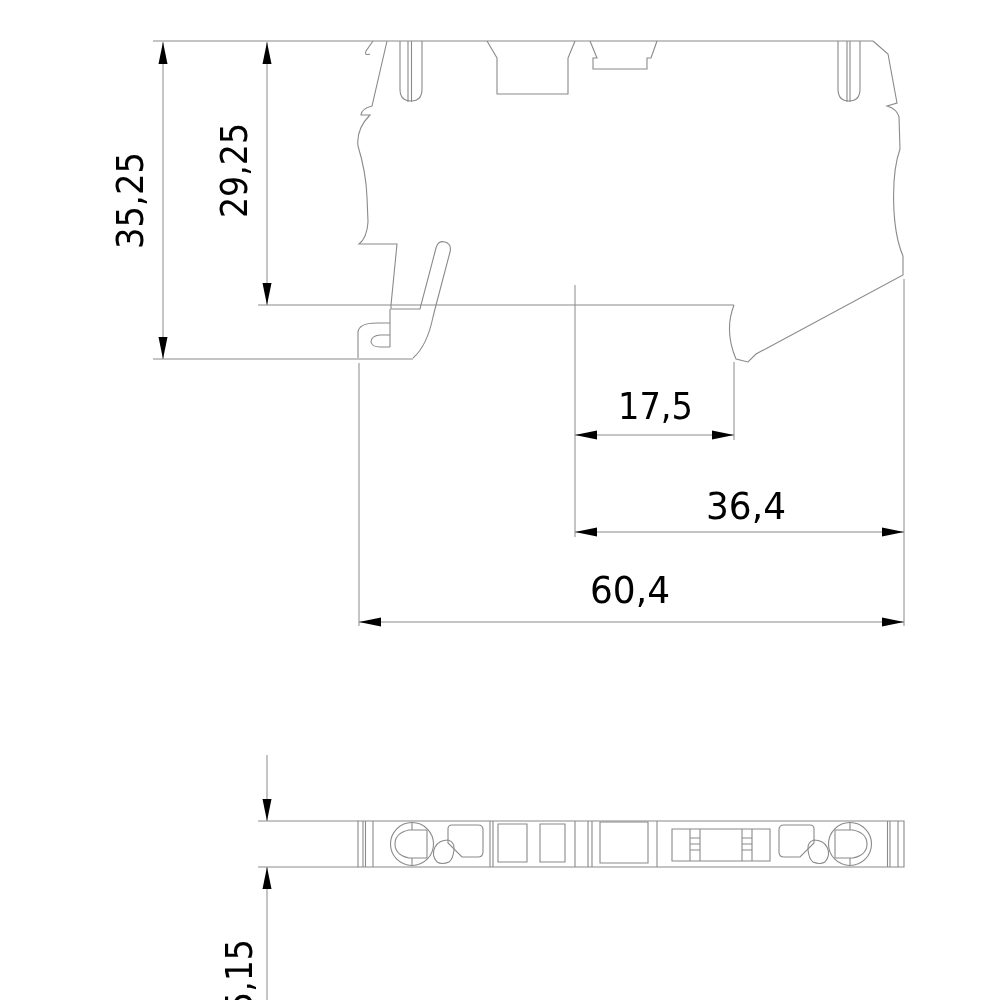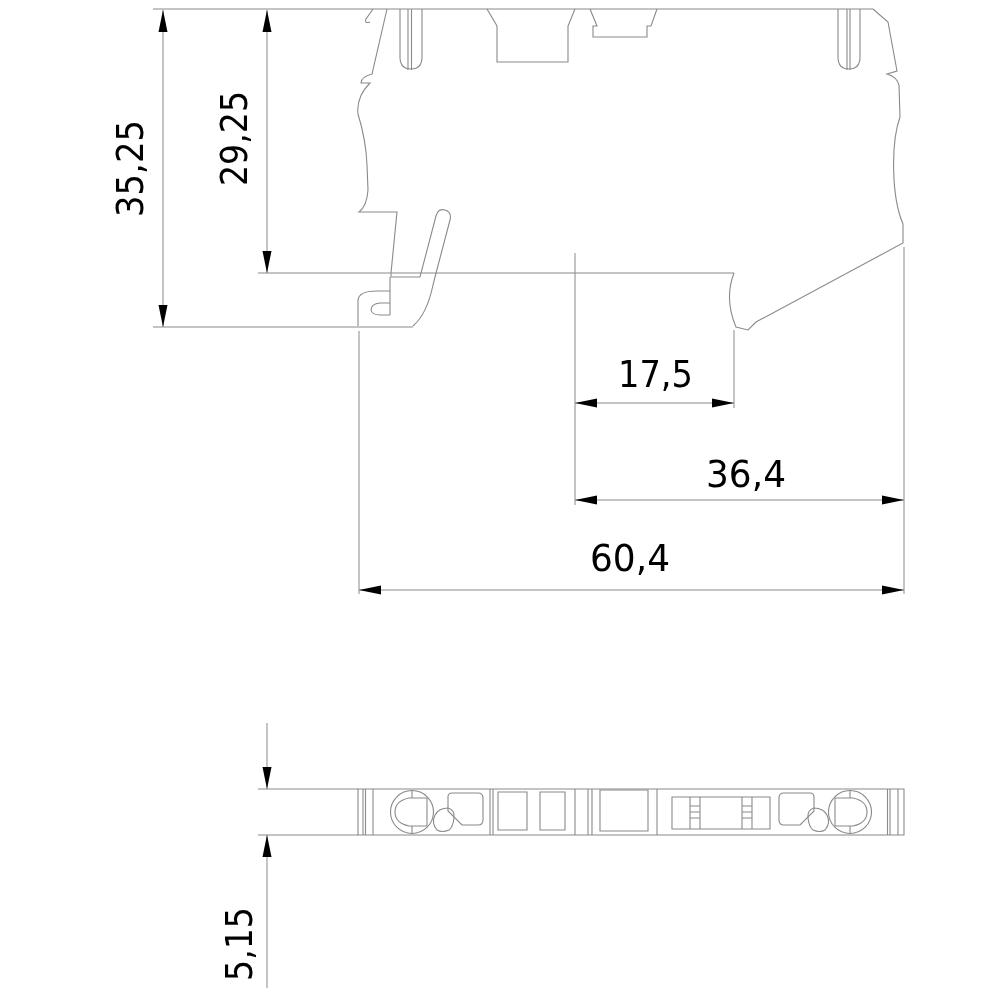--- a/index.html
+++ b/index.html
@@ -8,20 +8,21 @@
     background: #ffffff;
     width: 1000px;
     height: 1000px;
     overflow: hidden;
     font-family: "DejaVu Sans", sans-serif;
   }
   .canvas-wrap {
     width: 1000px;
     height: 867px;
     position: relative;
+    margin-top: 32px;
   }
   svg { display: block; }
   .geom { fill: none; stroke-width: 1.1; }
   .dimline { fill: none; stroke-width: 1; }
   .dim-label {
     font-family: "DejaVu Sans", sans-serif;
     font-size: 38px;
     stroke: none;
   }
 </style>

